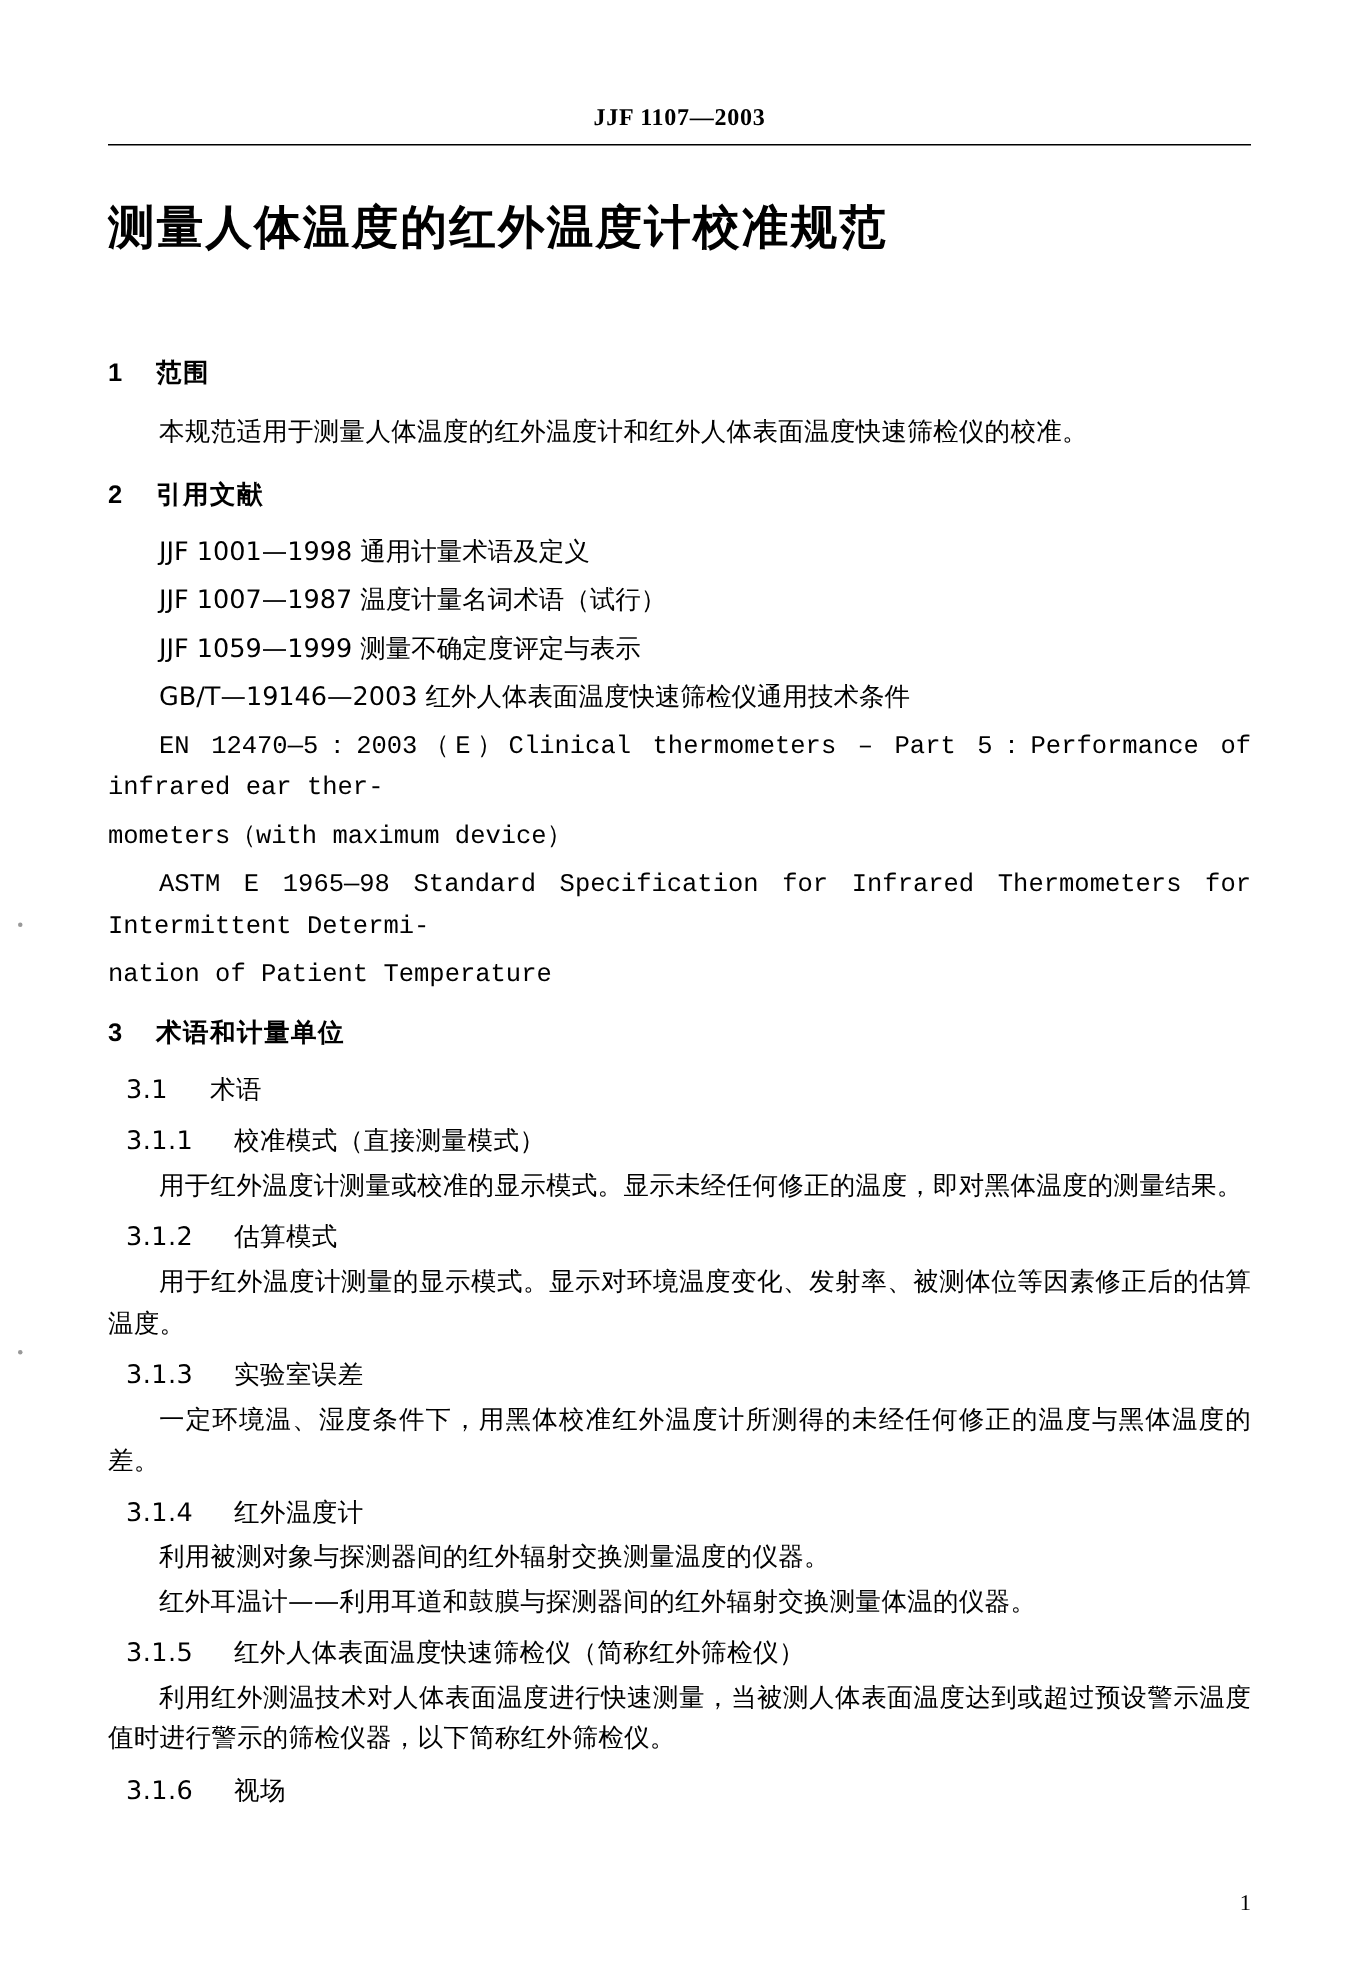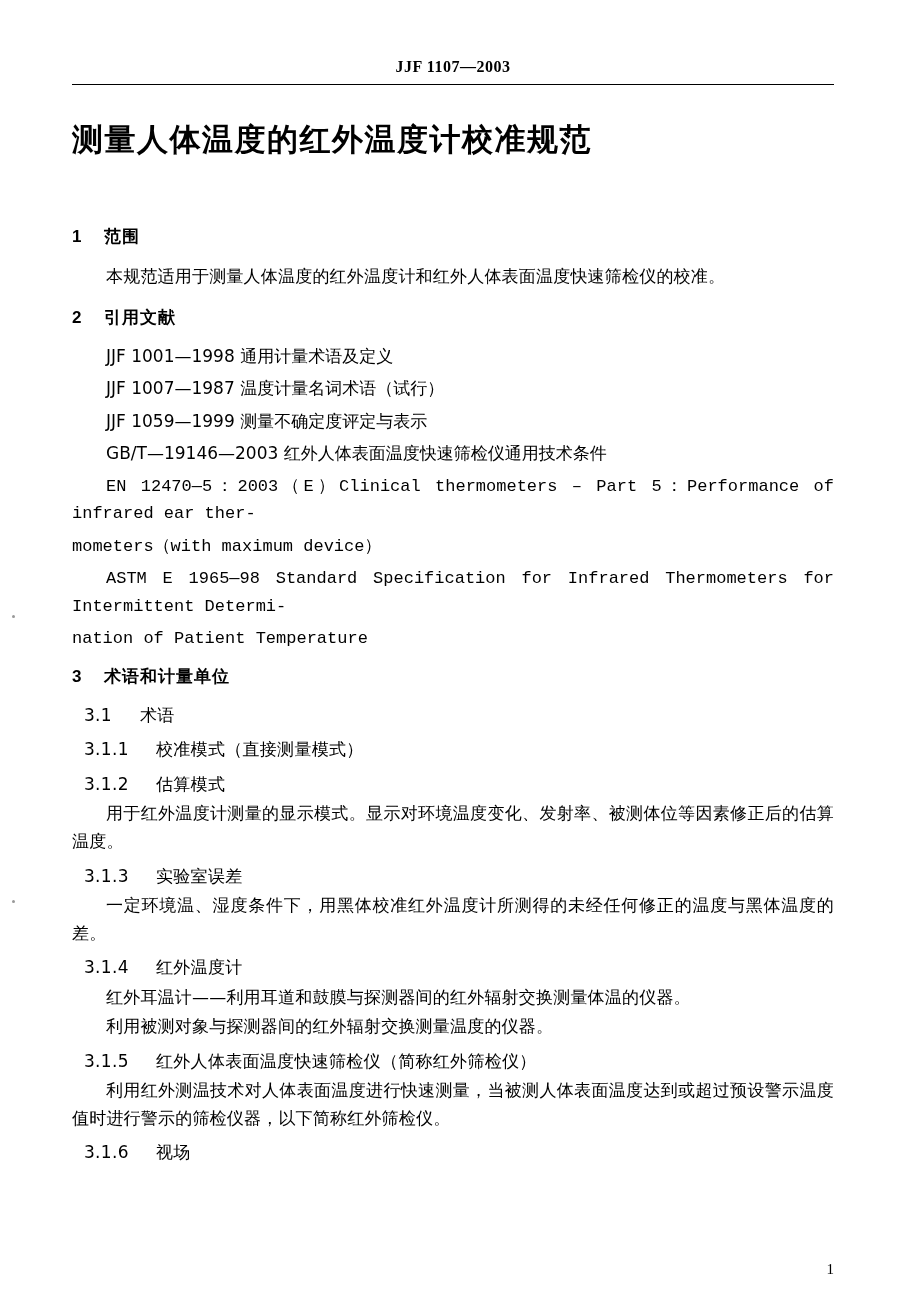--- a/index.html
+++ b/index.html
@@ -18,21 +18,21 @@
   .page {
     position: relative;
     width: 900px;
     height: 1314px;
     box-sizing: border-box;
     padding: 0;
   }
   .content {
     position: absolute;
     left: 72px;
-    top: 58px;
+    top: 70px;
     width: 762px;
   }
   .header-line {
     text-align: center;
     font-weight: bold;
     font-size: 16px;
     letter-spacing: 0.5px;
     font-family: "Liberation Serif", "DejaVu Serif", serif;
     padding-bottom: 8px;
   }
@@ -161,36 +161,37 @@
       <span class="num">3</span><span>术语和计量单位</span>
     </div>
 
     <div class="sub">
       <span class="lbl">3.1</span><span>术语</span>
     </div>
 
     <div class="sub">
       <span class="lbl wide">3.1.1</span><span>校准模式（直接测量模式）</span>
     </div>
+    <div class="body-text">用于红外温度计测量或校准的显示模式。显示未经任何修正的温度，即对黑体温度的测量结果。</div>
 
     <div class="sub">
       <span class="lbl wide">3.1.2</span><span>估算模式</span>
     </div>
     <div class="body-text">用于红外温度计测量的显示模式。显示对环境温度变化、发射率、被测体位等因素修正后的估算温度。</div>
 
     <div class="sub">
       <span class="lbl wide">3.1.3</span><span>实验室误差</span>
     </div>
     <div class="body-text">一定环境温、湿度条件下，用黑体校准红外温度计所测得的未经任何修正的温度与黑体温度的差。</div>
 
     <div class="sub">
       <span class="lbl wide">3.1.4</span><span>红外温度计</span>
     </div>
+    <div class="body-text">利用被测对象与探测器间的红外辐射交换测量温度的仪器。</div>
     <div class="body-text">红外耳温计——利用耳道和鼓膜与探测器间的红外辐射交换测量体温的仪器。</div>
-    <div class="body-text">利用被测对象与探测器间的红外辐射交换测量温度的仪器。</div>
 
     <div class="sub">
       <span class="lbl wide">3.1.5</span><span>红外人体表面温度快速筛检仪（简称红外筛检仪）</span>
     </div>
     <div class="body-text">利用红外测温技术对人体表面温度进行快速测量，当被测人体表面温度达到或超过预设警示温度值时进行警示的筛检仪器，以下简称红外筛检仪。</div>
 
     <div class="sub">
       <span class="lbl wide">3.1.6</span><span>视场</span>
     </div>
 

